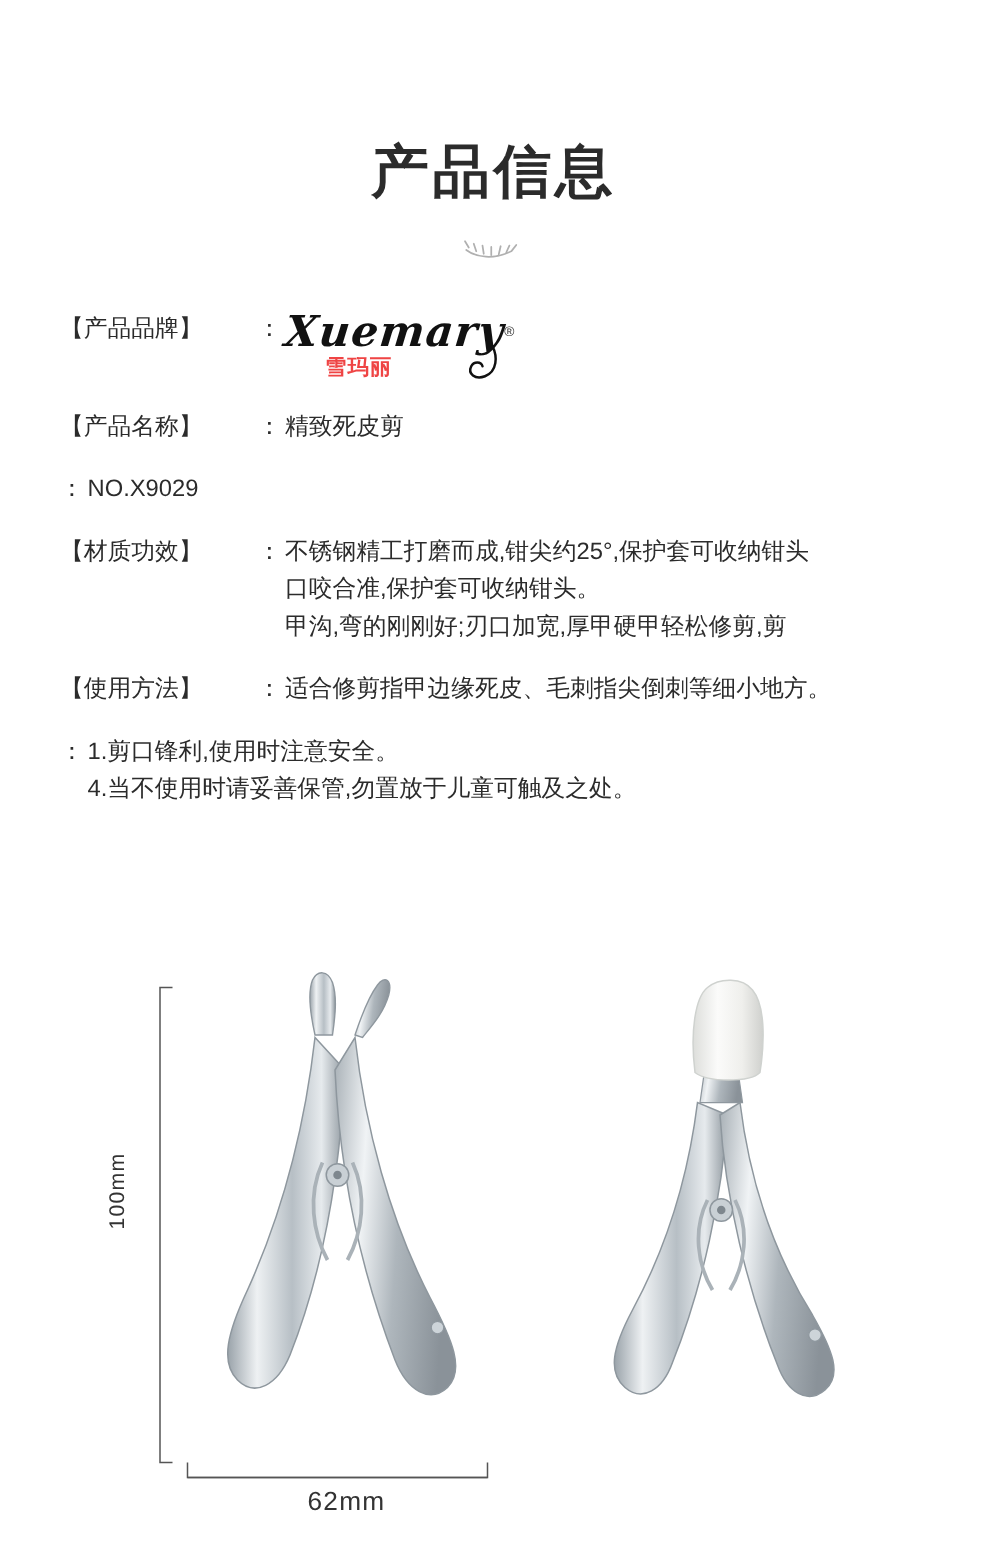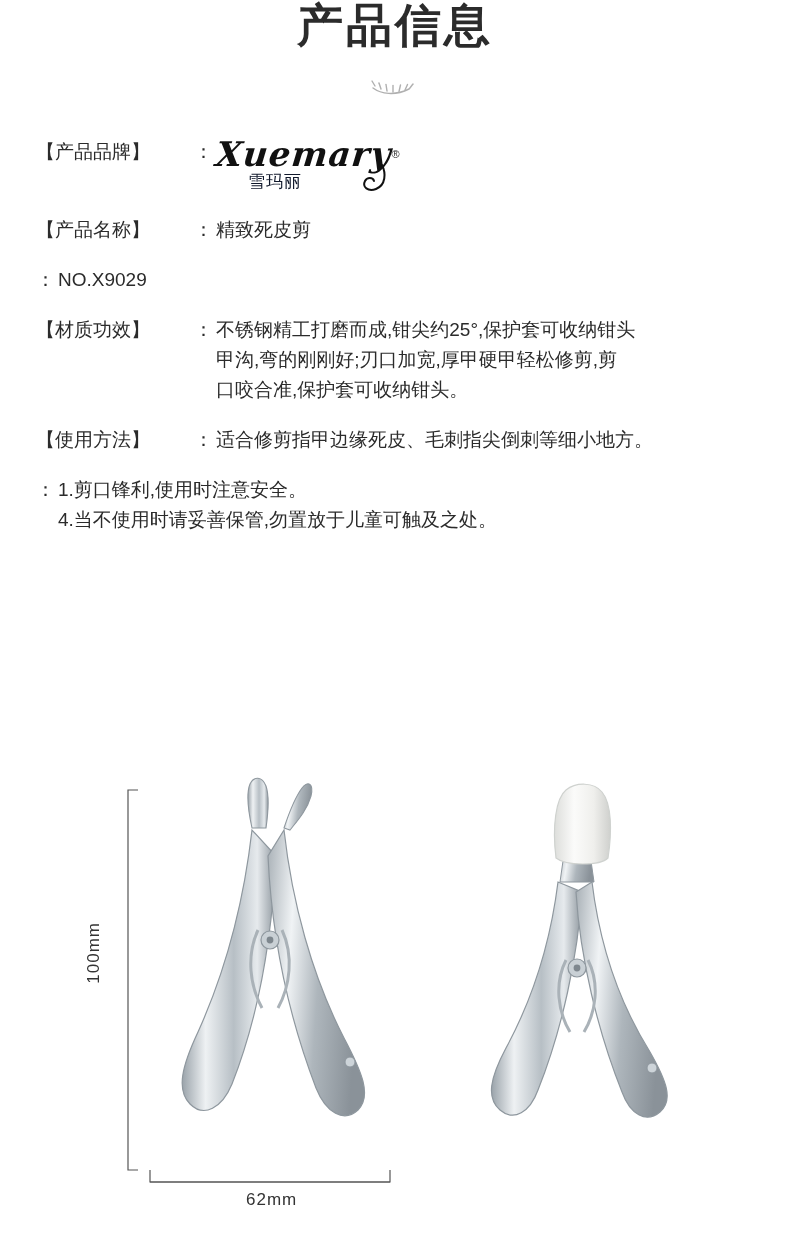--- a/index.html
+++ b/index.html
@@ -17,33 +17,34 @@
   }
 
   
   .page-title {
     text-align: center;
     font-size: 46px;
     font-weight: bold;
     letter-spacing: 3px;
     color: #2b2b2b;
     margin: 0;
+    padding-top: 112px;
     line-height: 1.1;
   }
   .divider-ornament {
     text-align: center;
     margin-top: 26px;
     height: 26px;
     color: #b5b5b5;
   }
   .divider-ornament svg { display: inline-block; vertical-align: middle; }
 
   
   .spec-list {
-    margin: 34px 0 0 0;
+    margin: 34px 0 0 12px;
     padding: 0 40px 0 36px;
   }
   .spec-row {
     display: flex;
     align-items: flex-start;
     margin-bottom: 20px;
   }
   .spec-label {
     width: 158px;
     flex: 0 0 158px;
@@ -92,22 +93,22 @@
     font-style: normal;
     font-weight: normal;
     transform: none;
     display: inline-block;
   }
   .brand-cn {
     position: absolute;
     left: 32px;
     top: 30px;
     font-size: 17px;
-    font-weight: normal;
-    color: #0f172a;
+    font-weight: bold;
+    color: #ef4444;
     letter-spacing: 1px;
   }
   .brand-swirl {
     position: absolute;
     left: 140px;
     top: 24px;
   }
 
   
   .product-area {
@@ -124,21 +125,21 @@
     font-size: 17px;
     color: #333;
     writing-mode: vertical-rl;
     transform: rotate(180deg);
     letter-spacing: 1px;
   }
   .dim-h-label {
     position: absolute;
     left: 246px;
     top: 1198px;
-    font-size: 17px;
+    font-size: 21px;
     color: #333;
     letter-spacing: 1px;
   }
 </style>
 </head>
 <body>
 
 <h1 class="page-title">产品信息</h1>
 
 <div class="divider-ornament">
@@ -187,22 +188,22 @@
     <div class="spec-value">
       <span class="line">NO.X9029</span>
     </div>
   </div>
 
   <div class="spec-row">
     <div class="spec-label">【材质功效】</div>
     <div class="spec-colon">：</div>
     <div class="spec-value">
       <span class="line">不锈钢精工打磨而成,钳尖约25°,保护套可收纳钳头</span>
+      <span class="line">口咬合准,保护套可收纳钳头。</span>
       <span class="line">甲沟,弯的刚刚好;刃口加宽,厚甲硬甲轻松修剪,剪</span>
-      <span class="line">口咬合准,保护套可收纳钳头。</span>
     </div>
   </div>
 
   <div class="spec-row">
     <div class="spec-label">【使用方法】</div>
     <div class="spec-colon">：</div>
     <div class="spec-value">
       <span class="line">适合修剪指甲边缘死皮、毛刺指尖倒刺等细小地方。</span>
     </div>
   </div>

